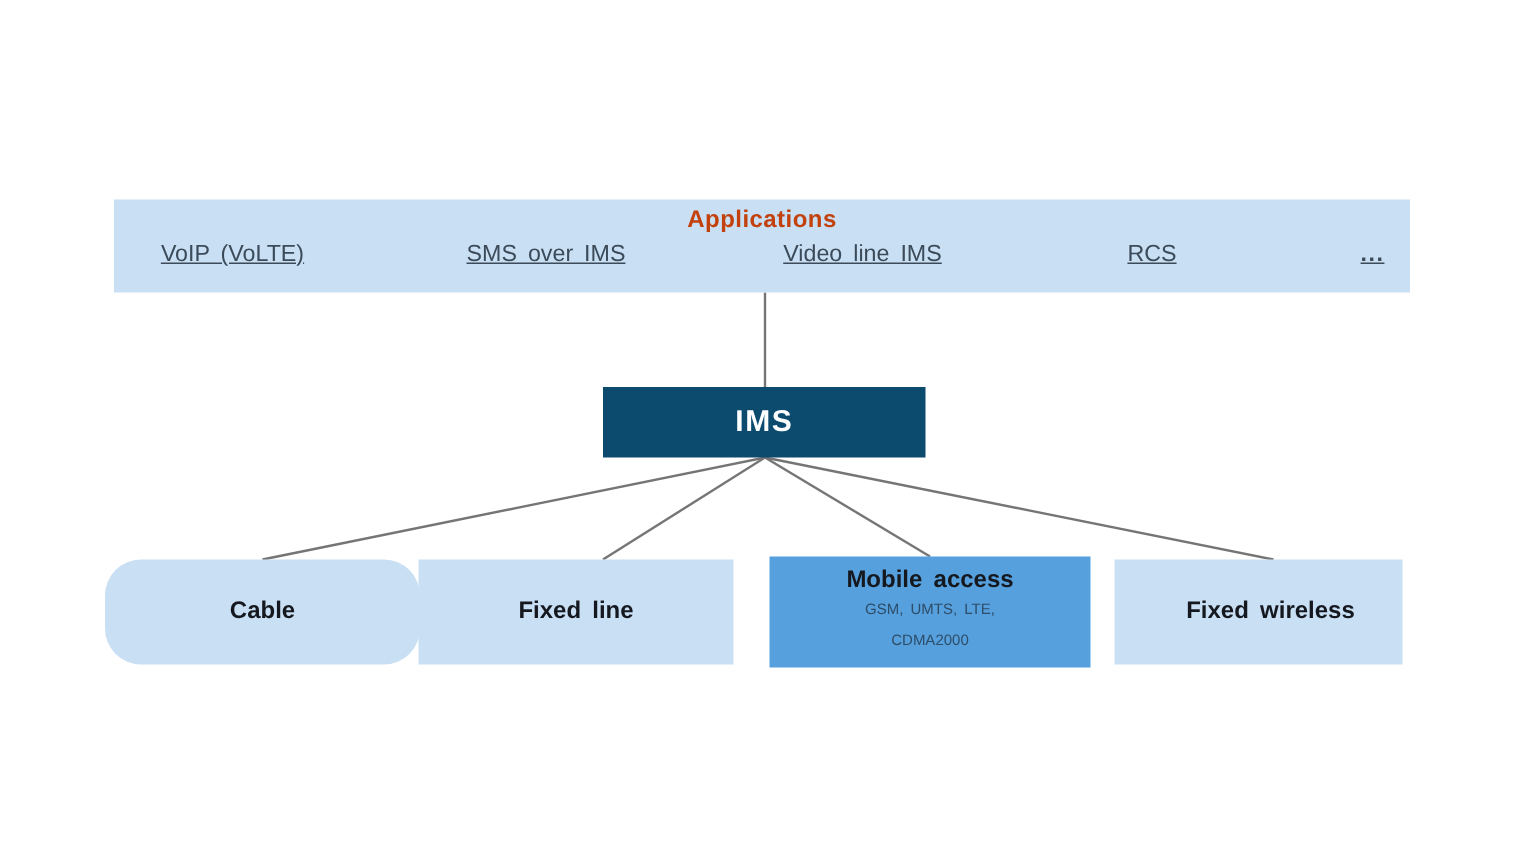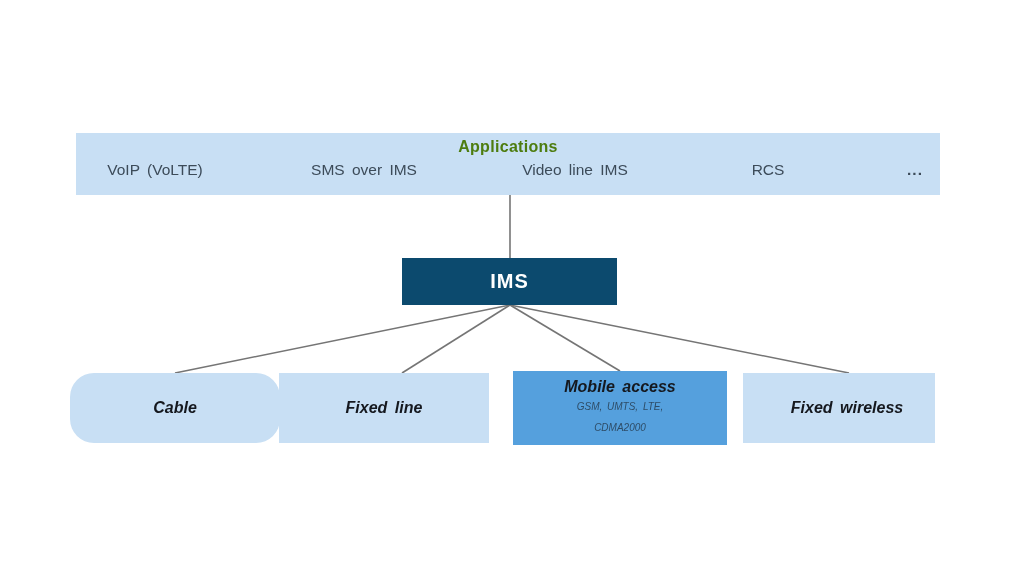--- a/index.html
+++ b/index.html
@@ -27,31 +27,32 @@
     left: 76px; top: 133px;
     width: 864px; height: 62px;
     background: #c8dff4;
   }
   .apps-title {
     position: absolute;
     left: 0; right: 0; top: 5px;
     text-align: center;
     font-size: 16px;
     font-weight: bold;
-    color: #4d7c0f;
+    color: #c2410c;
     letter-spacing: 0.3px;
   }
   .apps-item {
     position: absolute;
     top: 28px;
     transform: translateX(-50%);
     white-space: nowrap;
     font-size: 15.5px;
     color: #3c4b59;
     word-spacing: 3px;
+    text-decoration: underline;
   }
   .apps-item.ellipsis { font-weight: bold; letter-spacing: 1px; }
   
   .ims-box {
     position: absolute;
     left: 402px; top: 258px;
     width: 215px; height: 47px;
     background: #0c4a6e;
     display: flex;
     align-items: center;
@@ -67,21 +68,20 @@
   .access-box {
     position: absolute;
     top: 373px;
     height: 70px;
     background: #c8dff4;
     display: flex;
     flex-direction: column;
     align-items: center;
     justify-content: center;
     text-align: center;
-    font-style: italic;
   }
   .access-box.cable        { left: 70px;  width: 210px; border-radius: 24px; }
   .access-box.fixed-line   { left: 279px; width: 210px; }
   .access-box.mobile       { left: 513px; width: 214px; top: 371px; height: 74px; background: #55a0dd; }
   .access-box.fixed-wireless { left: 743px; width: 176px; padding-left: 16px; }
   .access-label {
     font-size: 16px;
     font-weight: bold;
     color: #15181e;
     word-spacing: 3px;

